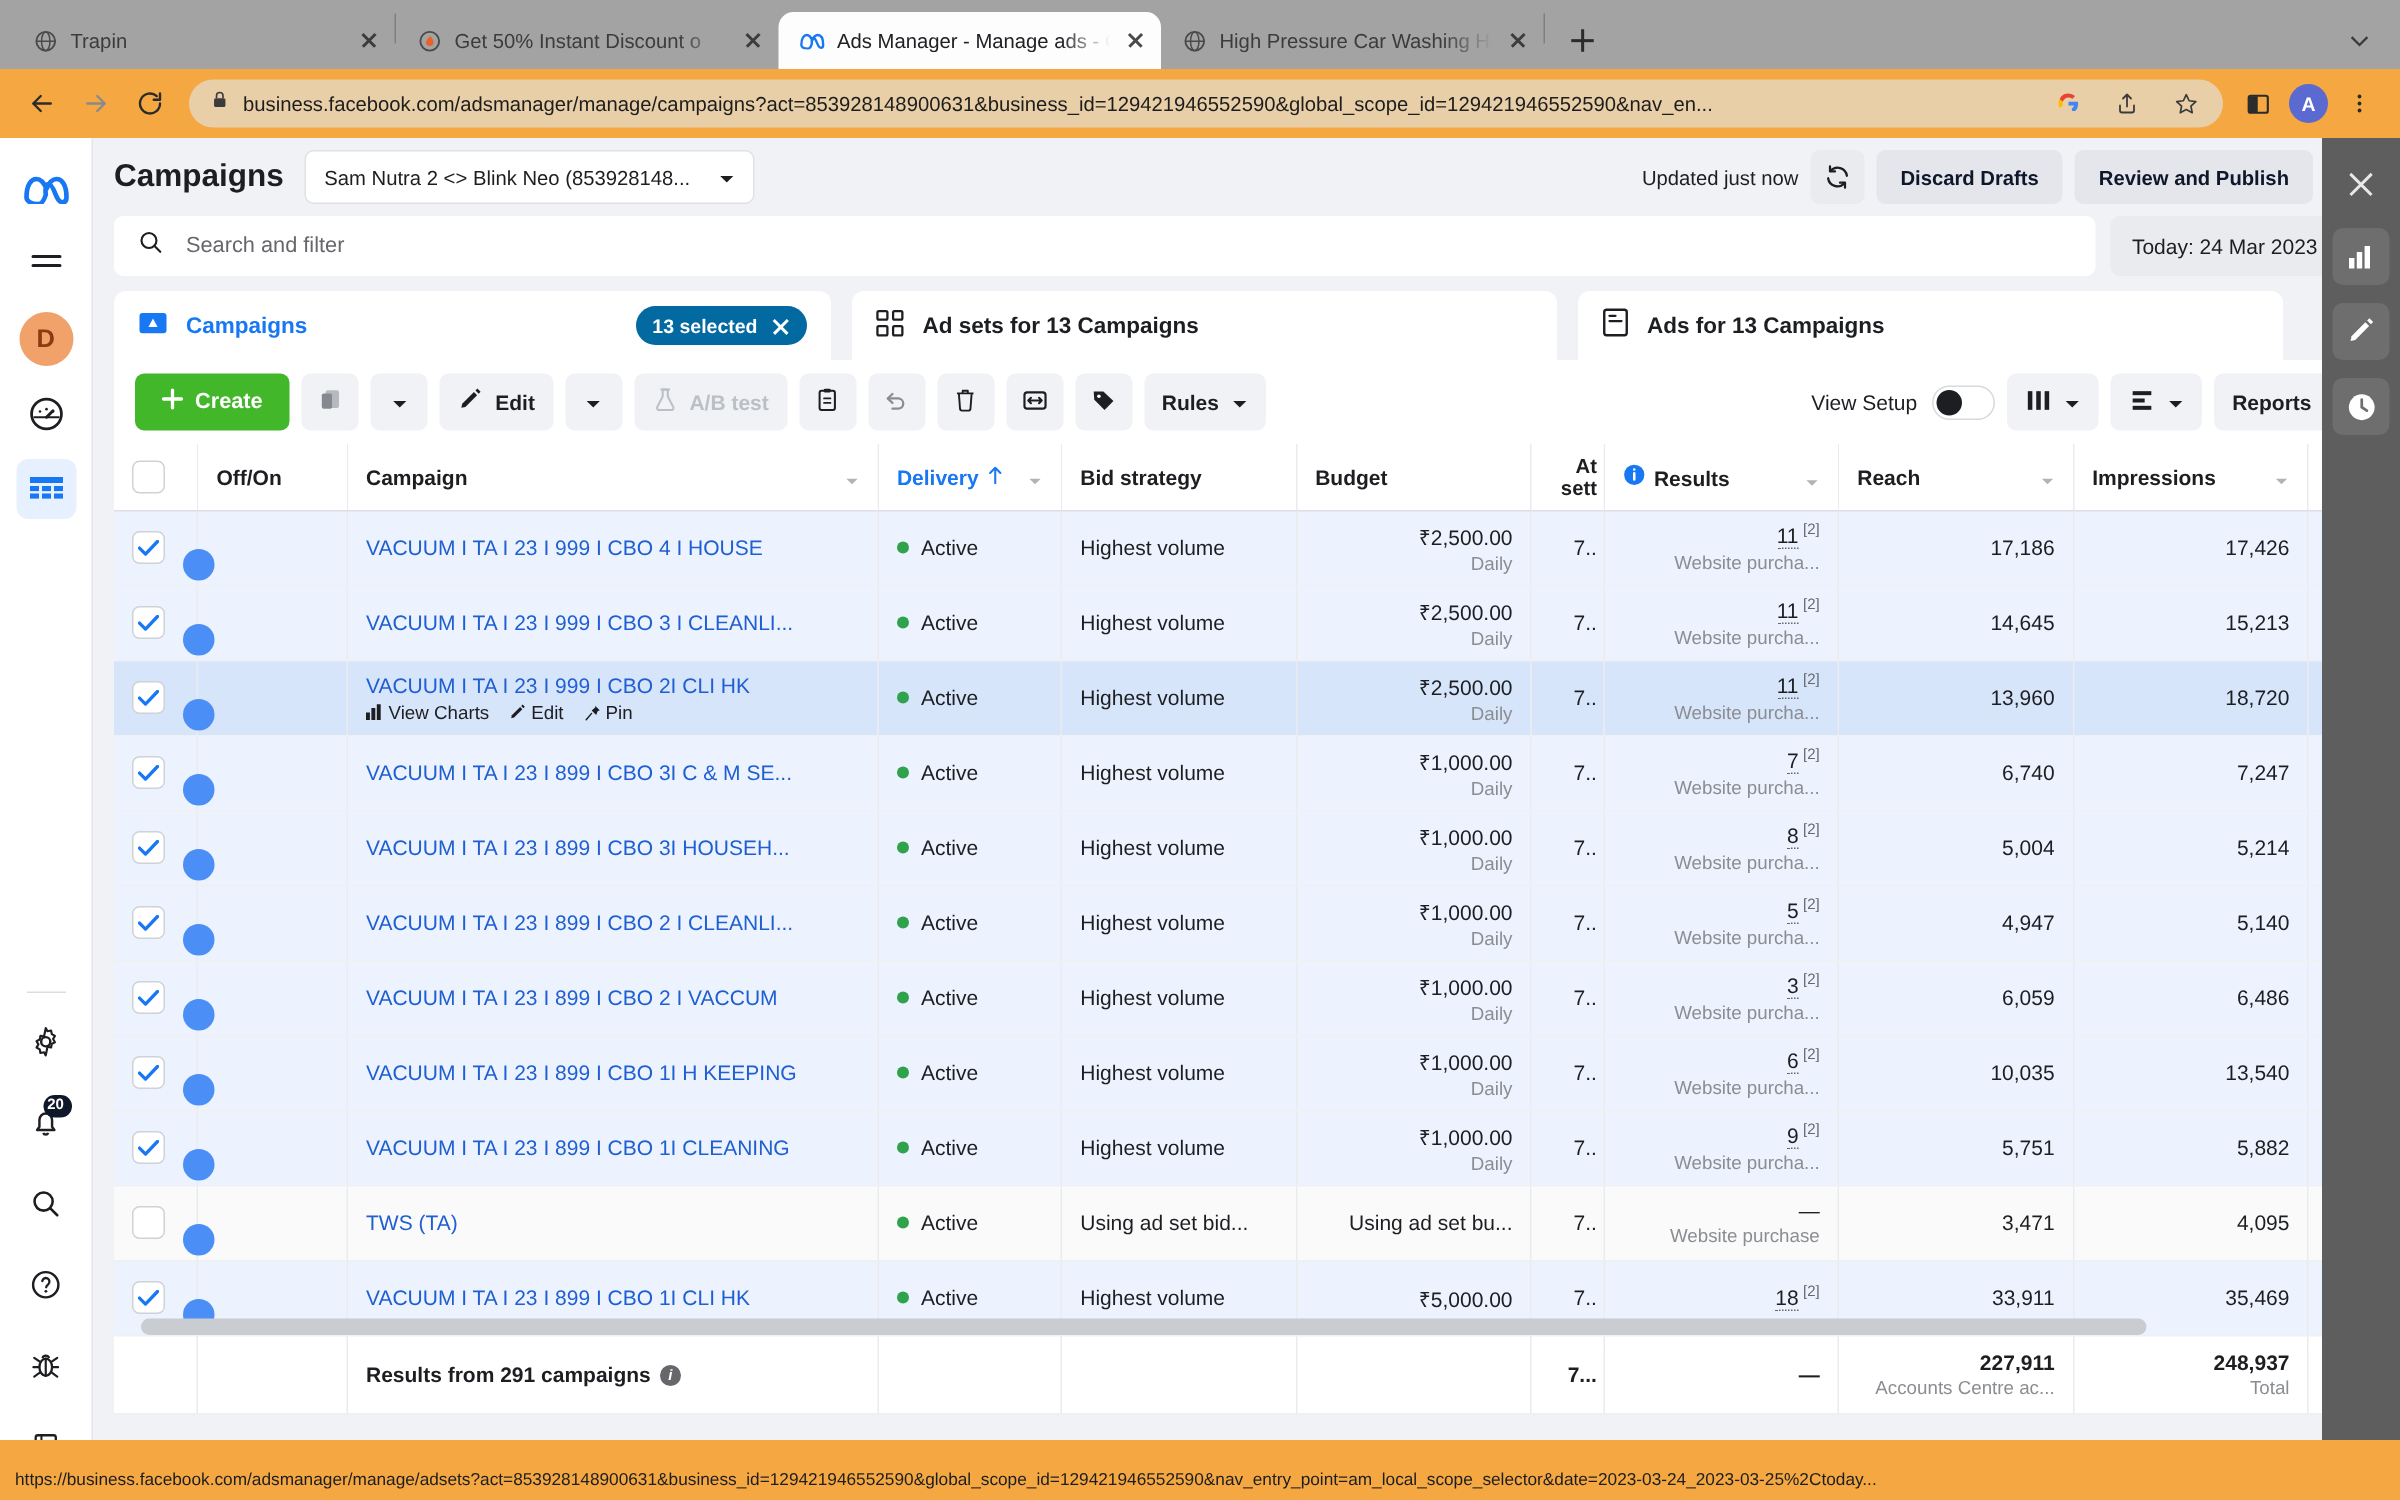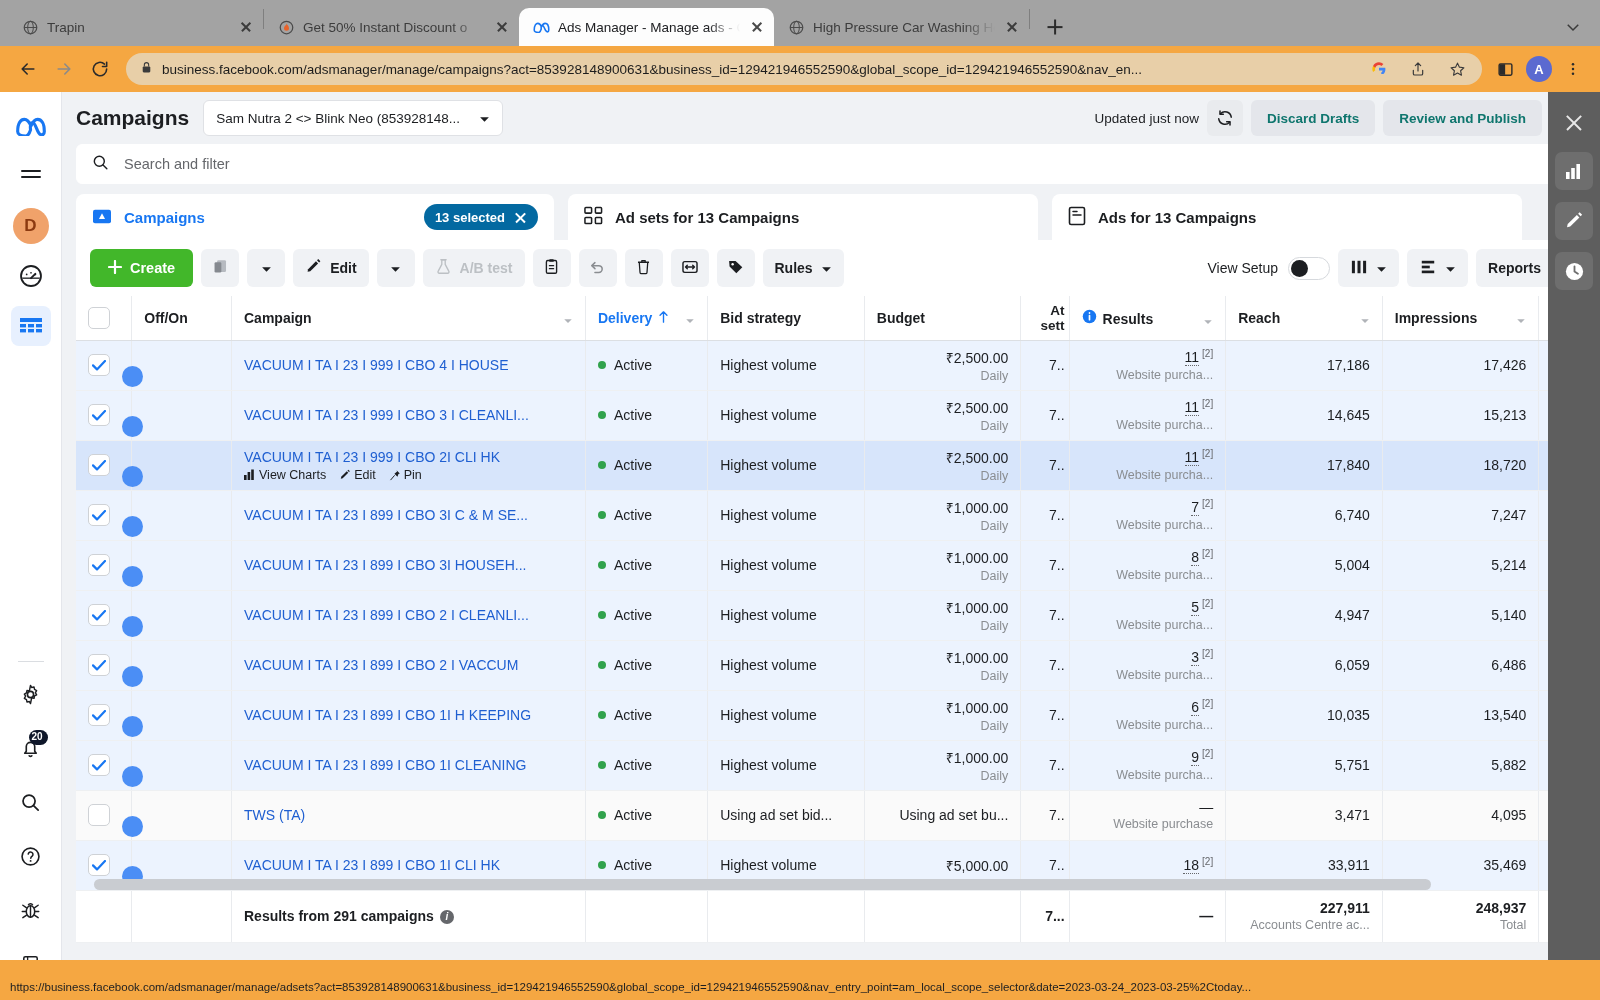--- a/index.html
+++ b/index.html
@@ -108,21 +108,21 @@
   .page-title { font-size: 21px; font-weight: 700; color: #1c1e21; }
   .acct-select {
     height: 36px; min-width: 300px; background: #fff; border: 1px solid #dfe1e5;
     border-radius: 6px; display: flex; align-items: center; gap: 10px;
     padding: 0 12px; font-size: 13.5px; color: #1c1e21;
   }
   .acct-select .caret { margin-left: auto; }
   .head-right { margin-left: auto; display: flex; align-items: center; gap: 8px; }
   .updated-text { font-size: 13.5px; color: #1c1e21; }
   .ghost-btn {
-    height: 36px; border-radius: 6px; background: #e4e6eb; color: #0f766e;
+    height: 36px; border-radius: 6px; background: #e4e6eb; color: #0f172a;
     display: flex; align-items: center; justify-content: center; padding: 0 16px;
     font-size: 13.5px; font-weight: 600;
   }
   .icon-btn-plain {
     width: 36px; height: 36px; border-radius: 6px; background: #e9ebee;
     display: flex; align-items: center; justify-content: center;
   }
 
   
   .search-row { display: flex; align-items: center; padding: 0 14px 10px 14px; gap: 10px; }
@@ -521,20 +521,28 @@
       <div class="search-row">
         <div class="searchbox">
           <span>
             <svg width="19" height="19" viewBox="0 0 24 24">
                 <circle cx="10.5" cy="10.5" r="6.3" fill="none" stroke="#1c1e21" stroke-width="1.8"></circle>
                 <path d="M15.2 15.2L20 20" stroke="#1c1e21" stroke-width="1.8" stroke-linecap="round"></path>
               </svg>
           </span>
           <span class="ph">Search and filter</span>
         </div>
+        <div class="datebtn">
+          <span>Today: 24 Mar 2023</span>
+          <span>
+            <svg width="11" height="7" viewBox="0 0 12 8">
+                <path d="M1 1.5l5 5 5-5" fill="#1c1e21"></path>
+              </svg>
+          </span>
+        </div>
       </div>
 
       <div class="tabcards">
         <div class="tabcard primary">
           <span>
             <svg width="20" height="18" viewBox="0 0 22 20">
                 <rect x="1" y="3" width="20" height="15" rx="2.2" fill="#1877f2"></rect>
                 <path d="M11 7l3.4 6.4H7.6z" fill="#fff"></path>
               </svg>
           </span>
@@ -910,21 +918,21 @@
                   <td><span>Highest volume</span></td>
                   <td class="numcell">
                     <div>₹2,500.00</div>
                     <div class="sub">Daily</div>
                   </td>
                   <td class="numcell" style="padding:0 4px"><span>7..</span></td>
                   <td class="numcell">
                     <div><span class="dotted">11</span><span class="sup">[2]</span></div>
                     <div class="sub">Website purcha...</div>
                   </td>
-                  <td class="numcell"><span>17,840</span></td>
+                  <td class="numcell"><span>13,960</span></td>
                   <td class="numcell"><span>18,720</span></td>
                   <td class="numcell">
                     <div></div>
                     <div class="sub">Per Pu</div>
                   </td>
                 </tr>
                 <tr class="sel">
                   <td>
                     <span class="cbox checked">
                       <svg width="14" height="11" viewBox="0 0 14 11">

